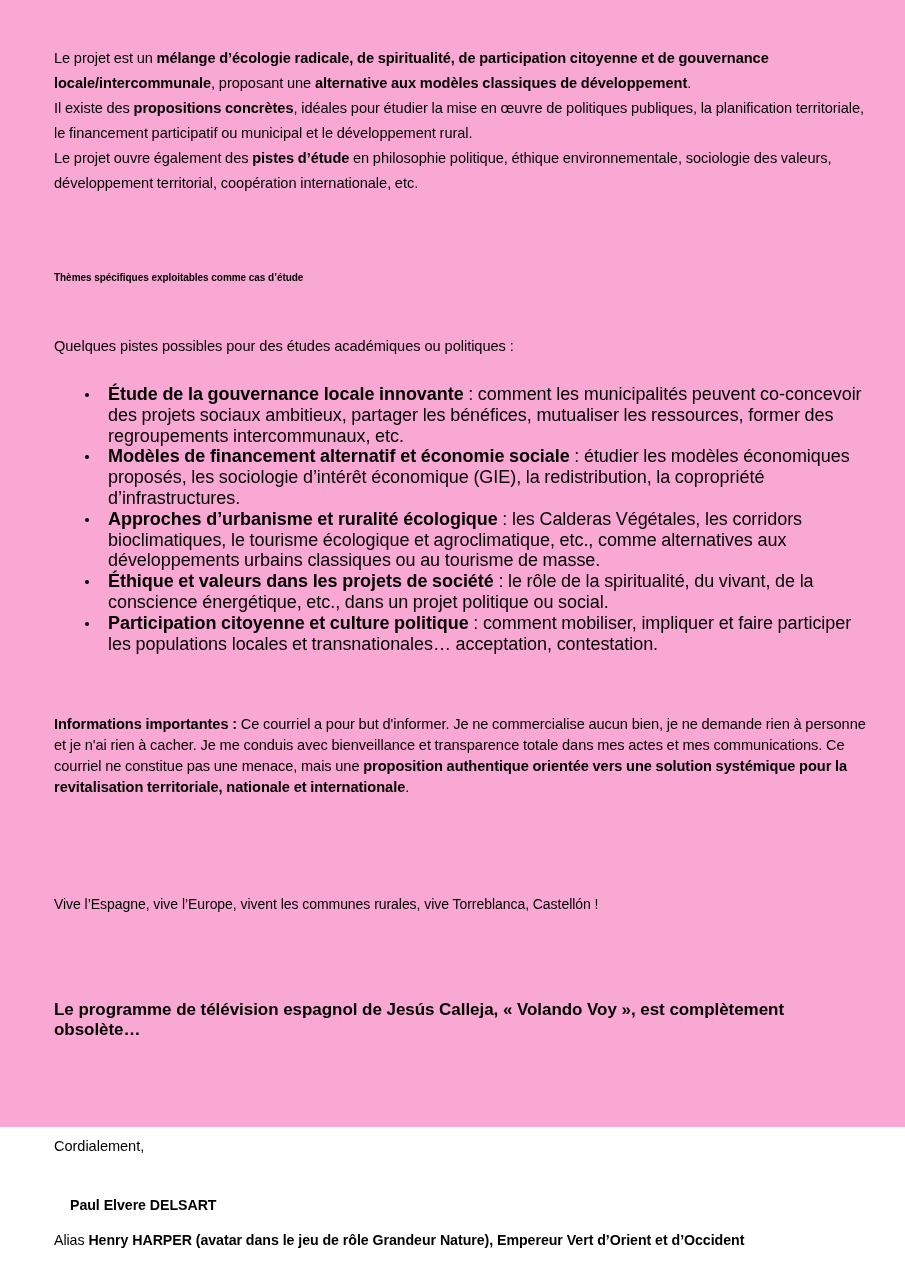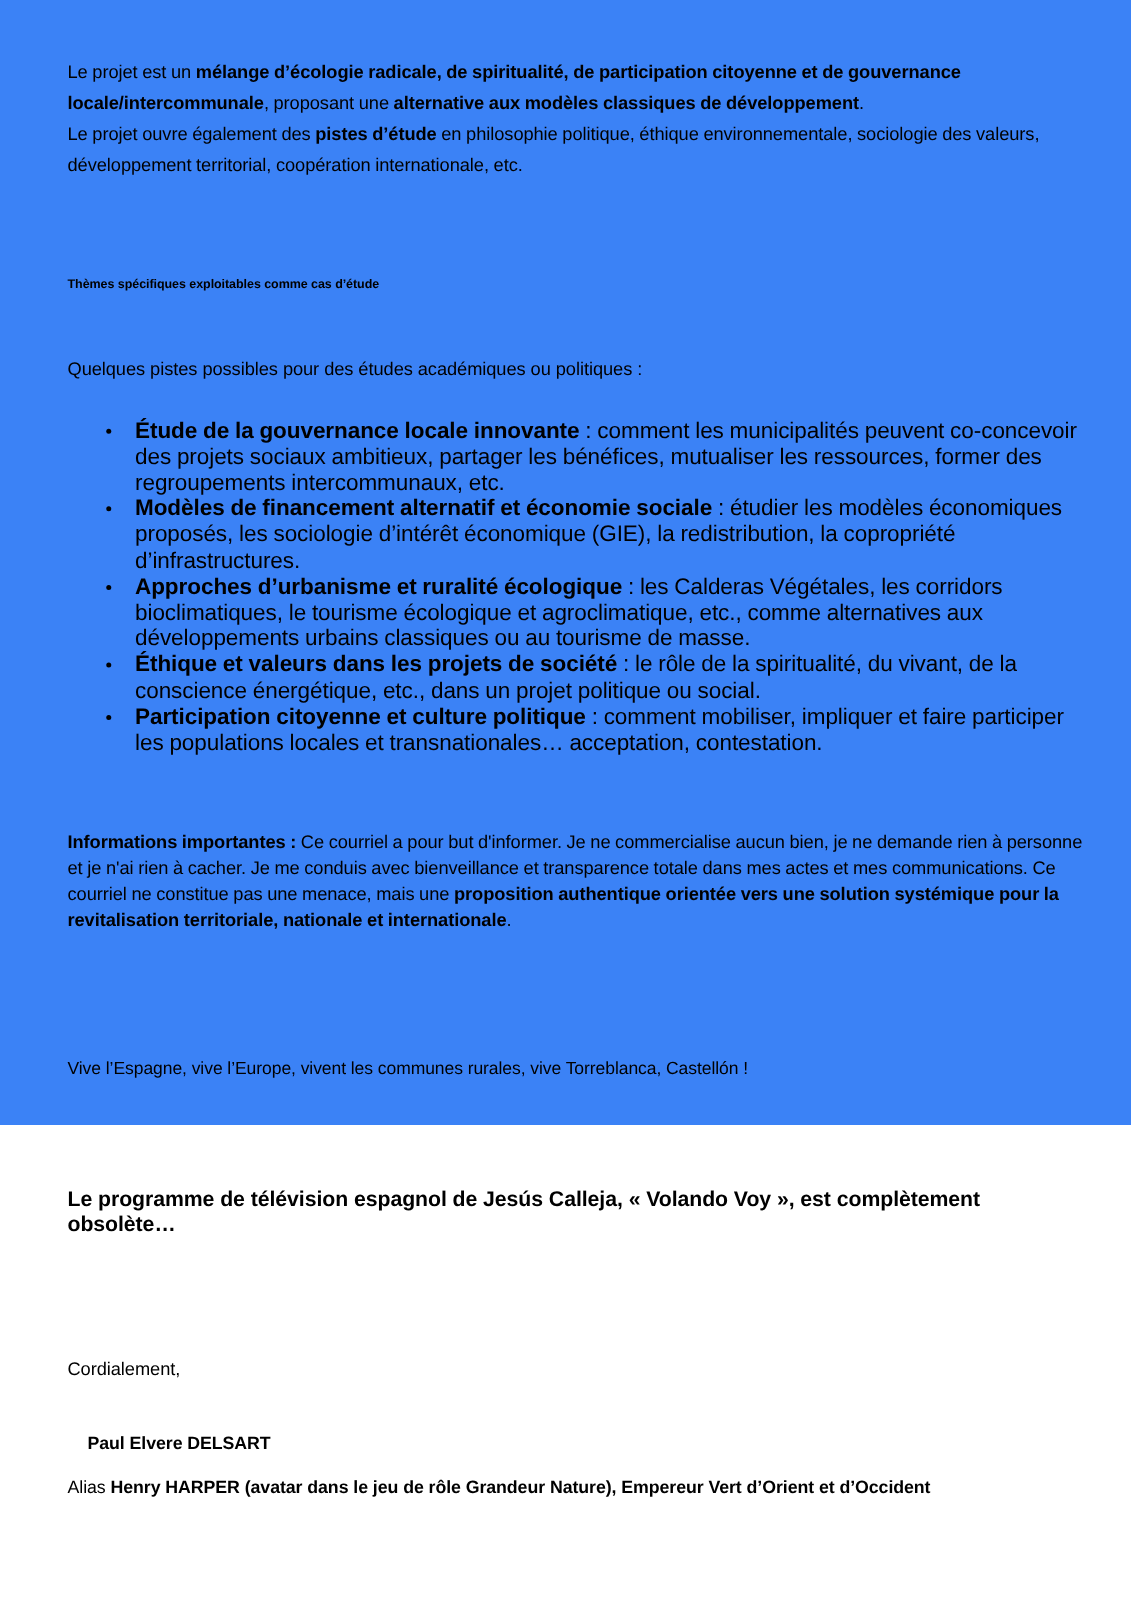--- a/index.html
+++ b/index.html
@@ -12,22 +12,22 @@
     width: 905px;
     height: 1280px;
     font-family: "Liberation Sans", sans-serif;
     color: #000000;
     -webkit-font-smoothing: antialiased;
     overflow: hidden;
   }
   .page {
     position: relative;
     width: 905px;
-    height: 900px;
-    background: #3b82f6;
+    height: 1127px;
+    background: #f9a8d4;
     box-sizing: border-box;
   }
   .content {
     position: absolute;
     left: 54px;
     top: 46px;
     width: 815px;
   }
 
   
@@ -145,20 +145,21 @@
 </head>
 <body>
 
 <div class="page">
   <div class="content">
 
     <div class="block-intro">
 
       <p class="para"><span>Le projet est un </span><b>mélange d’écologie radicale, de spiritualité, de participation citoyenne et de gouvernance locale/intercommunale</b><span>, proposant une </span><b>alternative aux modèles classiques de développement</b><span>.</span></p>
 
+      <p class="para"><span>Il existe des </span><b>propositions concrètes</b><span>, idéales pour étudier la mise en œuvre de politiques publiques, la planification territoriale, le financement participatif ou municipal et le développement rural.</span></p>
 
       <p class="para"><span>Le projet ouvre également des </span><b>pistes d’étude</b><span> en philosophie politique, éthique environnementale, sociologie des valeurs, développement territorial, coopération internationale, etc.</span></p>
 
     </div>
 
     <div class="sp-72"></div>
 
     <p class="heading">Thèmes spécifiques exploitables comme cas d’étude</p>
 
     <div class="sp-48"></div>

